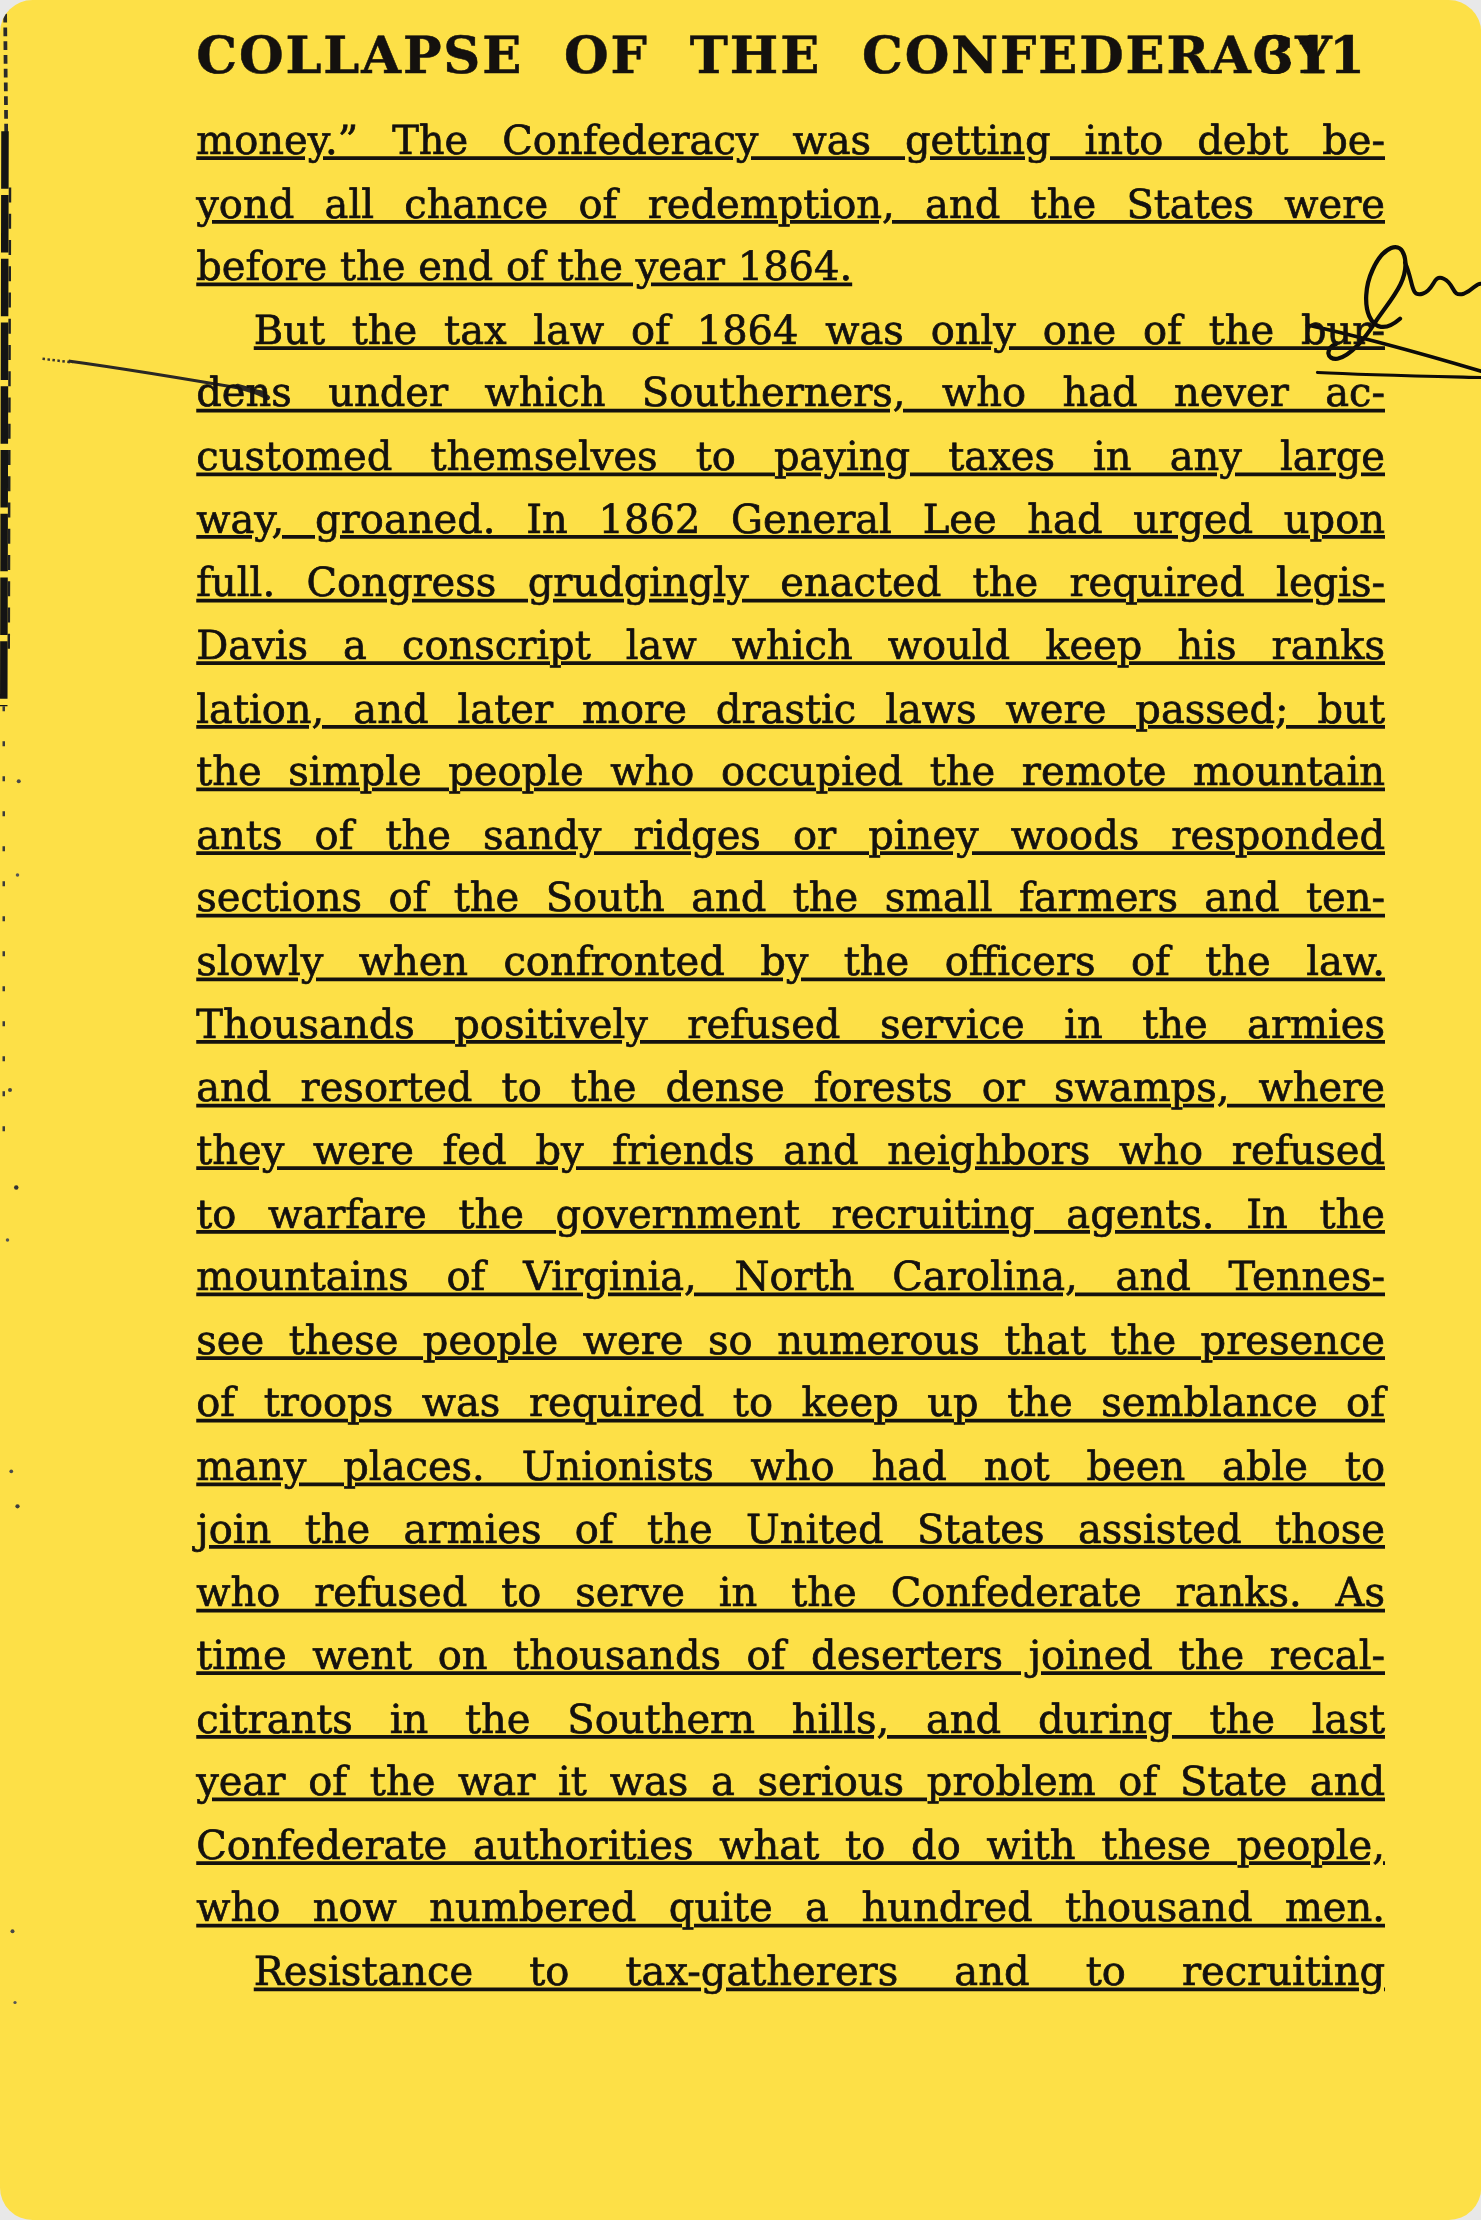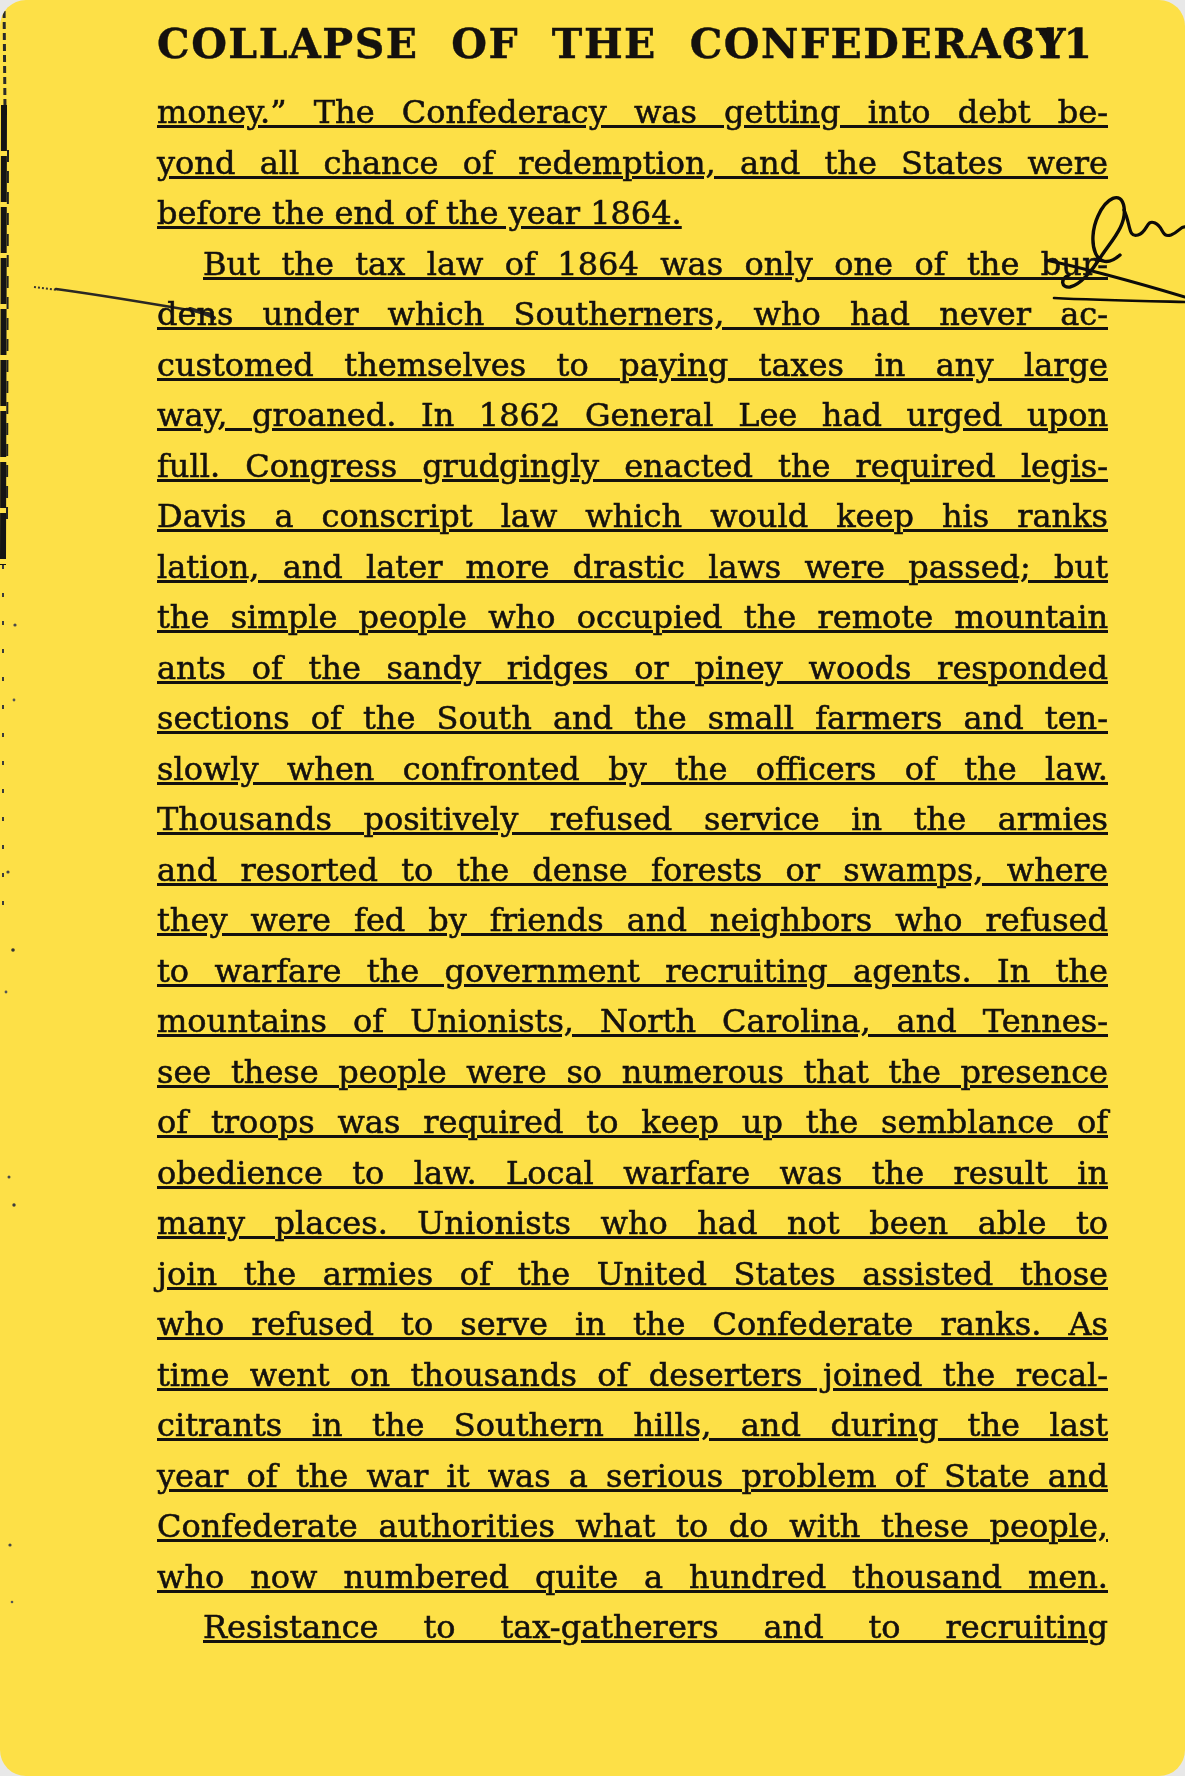--- a/index.html
+++ b/index.html
@@ -99,24 +99,23 @@
     <div class="line">Davis a conscript law which would keep his ranks</div>
     <div class="line">lation, and later more drastic laws were passed; but</div>
     <div class="line">the simple people who occupied the remote mountain</div>
     <div class="line">ants of the sandy ridges or piney woods responded</div>
     <div class="line">sections of the South and the small farmers and ten-</div>
     <div class="line">slowly when confronted by the officers of the law.</div>
     <div class="line">Thousands positively refused service in the armies</div>
     <div class="line">and resorted to the dense forests or swamps, where</div>
     <div class="line">they were fed by friends and neighbors who refused</div>
     <div class="line">to warfare the government recruiting agents. In the</div>
-    <div class="line">mountains of Unionists, North Carolina, and Tennes-</div>
+    <div class="line">mountains of Virginia, North Carolina, and Tennes-</div>
     <div class="line">see these people were so numerous that the presence</div>
     <div class="line">of troops was required to keep up the semblance of</div>
-    <div class="line">obedience to law. Local warfare was the result in</div>
     <div class="line">many places. Unionists who had not been able to</div>
     <div class="line">join the armies of the United States assisted those</div>
     <div class="line">who refused to serve in the Confederate ranks. As</div>
     <div class="line">time went on thousands of deserters joined the recal-</div>
     <div class="line">citrants in the Southern hills, and during the last</div>
     <div class="line">year of the war it was a serious problem of State and</div>
     <div class="line">Confederate authorities what to do with these people,</div>
     <div class="line">who now numbered quite a hundred thousand men.</div>
     <div class="line indent">Resistance to tax-gatherers and to recruiting</div>
   </div>

